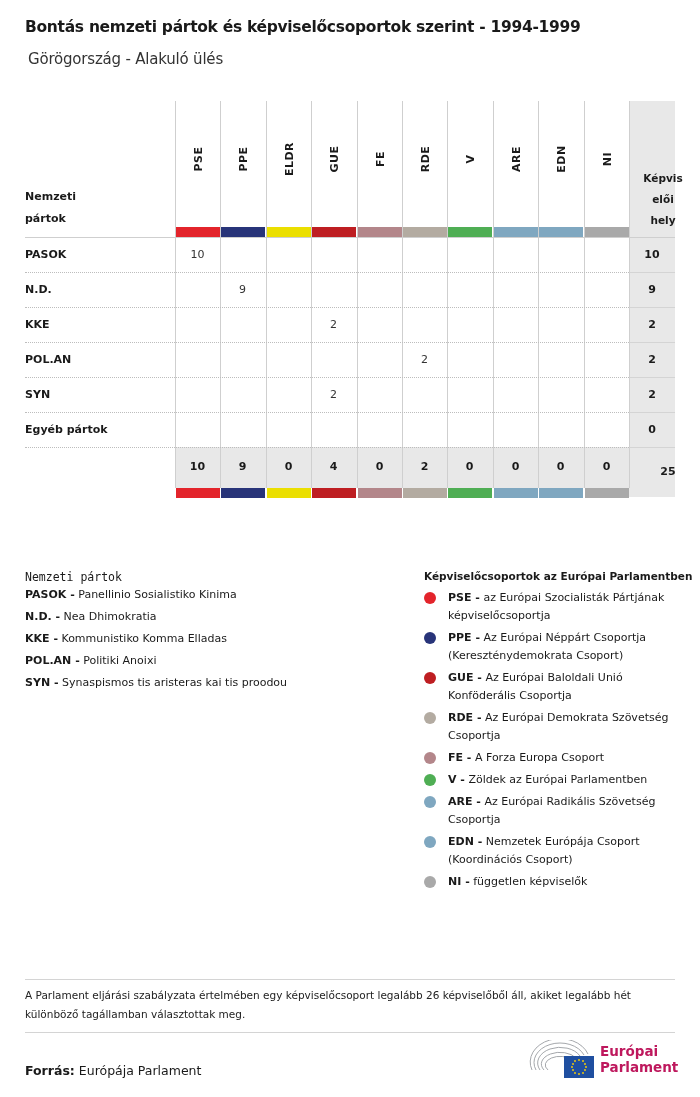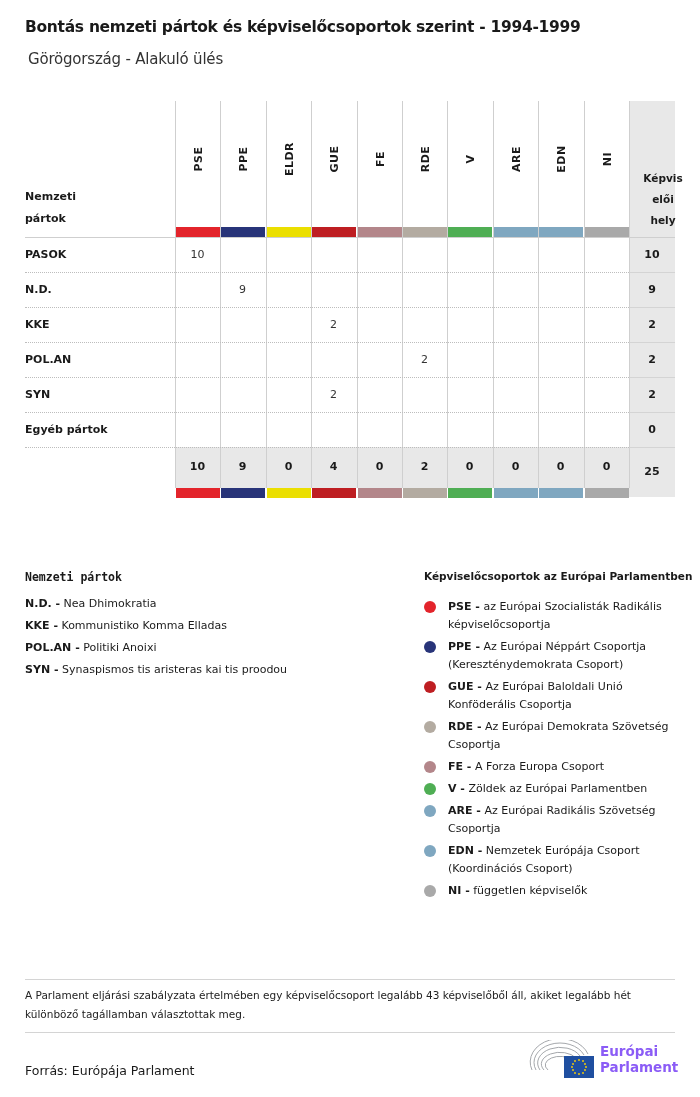--- a/index.html
+++ b/index.html
@@ -16,34 +16,34 @@
   .bar { position: absolute; height: 10px; }
   .nat-label-h { position: absolute; left: 25px; top: 186px; font-size: 11px; font-weight: bold; line-height: 22px; }
   .rowlabel { position: absolute; left: 25px; font-size: 11px; font-weight: bold; height: 35px; line-height: 35px; }
   .cell { position: absolute; width: 45px; height: 35px; line-height: 35px; text-align: center; font-size: 11px; color: #333; }
   .totalcol-bg { position: absolute; left: 629px; top: 101px; width: 46px; height: 396px; background: #e8e8e8; }
   .totalrow-bg { position: absolute; left: 175px; top: 447px; width: 500px; height: 41px; background: #e8e8e8; }
   .tcell { position: absolute; text-align: center; font-size: 11px; font-weight: bold; }
   .total-head { position: absolute; left: 629px; top: 168px; width: 68px; text-align: center; font-size: 10.5px; font-weight: bold; line-height: 21px; }
 
   .legend-left { position: absolute; left: 25px; top: 570px; }
-  .legend-left .lh { font-family: "DejaVu Sans Mono", monospace; font-weight: bold; font-size: 11.5px; margin-bottom: 9px; }
+  .legend-left .lh { font-family: "DejaVu Sans Mono", monospace; font-weight: normal; font-size: 11.5px; }
   .legend-left .li { font-size: 11px; height: 22px; line-height: 22px; white-space: nowrap; }
   .legend-right { position: absolute; left: 424px; top: 570px; width: 260px; }
-  .legend-right .lh { font-weight: bold; font-size: 10.5px; margin-bottom: 16px; white-space: nowrap; }
+  .legend-right .lh { font-weight: bold; font-size: 10.5px; margin-bottom: 7px; white-space: nowrap; }
   .legend-right .gi { position: relative; padding-left: 24px; font-size: 11px; line-height: 18px; margin-bottom: 4px; }
   .legend-right .dot { position: absolute; left: 0; top: 3px; width: 12px; height: 12px; border-radius: 50%; }
   b { font-weight: bold; }
 
   .rule { position: absolute; left: 25px; width: 650px; height: 1px; background: #d4d4d4; }
   .note { position: absolute; left: 25px; top: 986px; width: 650px; font-size: 10.5px; line-height: 19px; color: #222; }
   .source { position: absolute; left: 25px; top: 1063px; font-size: 12.5px; }
-  .source b { font-weight: normal; text-align: right; }
+  .source b { font-weight: bold; text-align: right; }
   .logo { position: absolute; left: 528px; top: 1040px; width: 150px; height: 40px; }
-  .logo-text { position: absolute; left: 72px; top: 3px; font-size: 13.5px; font-weight: bold; line-height: 16px; color: #8b5cf6; }
+  .logo-text { position: absolute; left: 72px; top: 3px; font-size: 13.5px; font-weight: bold; line-height: 16px; color: #be185d; }
 </style>
 </head>
 <body>
 
 <div class="title">Bontás nemzeti pártok és képviselőcsoportok szerint - 1994-1999</div>
 <div class="subtitle">Görögország - Alakuló ülés</div>
 
 <div id="table">
   <div class="totalcol-bg"></div>
   <div class="totalrow-bg"></div>
@@ -150,50 +150,51 @@
     <div class="tcell" style="left: 175px; top: 447px; width: 45px; height: 40px; line-height: 40px;">10</div>
     <div class="tcell" style="left: 220px; top: 447px; width: 45px; height: 40px; line-height: 40px;">9</div>
     <div class="tcell" style="left: 266px; top: 447px; width: 45px; height: 40px; line-height: 40px;">0</div>
     <div class="tcell" style="left: 311px; top: 447px; width: 45px; height: 40px; line-height: 40px;">4</div>
     <div class="tcell" style="left: 357px; top: 447px; width: 45px; height: 40px; line-height: 40px;">0</div>
     <div class="tcell" style="left: 402px; top: 447px; width: 45px; height: 40px; line-height: 40px;">2</div>
     <div class="tcell" style="left: 447px; top: 447px; width: 45px; height: 40px; line-height: 40px;">0</div>
     <div class="tcell" style="left: 493px; top: 447px; width: 45px; height: 40px; line-height: 40px;">0</div>
     <div class="tcell" style="left: 538px; top: 447px; width: 45px; height: 40px; line-height: 40px;">0</div>
     <div class="tcell" style="left: 584px; top: 447px; width: 45px; height: 40px; line-height: 40px;">0</div>
-    <div class="tcell" style="left: 629px; top: 447px; width: 46px; height: 50px; line-height: 50px;">25</div>
+    <div class="tcell" style="left: 629px; top: 447px; width: 46px; height: 50px; line-height: 50px; padding-left: 16px;">25</div>
   </div>
 
 <div class="legend-left">
   <div class="lh">Nemzeti pártok</div>
   <div id="nat-items">
+      <div class="li"><b>PASOK -</b> <span>Panellinio Sosialistiko Kinima</span></div>
       <div class="li"><b>N.D. -</b> <span>Nea Dhimokratia</span></div>
       <div class="li"><b>KKE -</b> <span>Kommunistiko Komma Elladas</span></div>
       <div class="li"><b>POL.AN -</b> <span>Politiki Anoixi</span></div>
       <div class="li"><b>SYN -</b> <span>Synaspismos tis aristeras kai tis proodou</span></div>
     </div>
 </div>
 
 <div class="legend-right">
   <div class="lh">Képviselőcsoportok az Európai Parlamentben</div>
   <div id="grp-items">
-      <div class="gi"><span class="dot" style="background:#e3242b"></span><b>PSE -</b> <span>az Európai Szocialisták Radikális képviselőcsoportja</span></div>
+      <div class="gi"><span class="dot" style="background:#e3242b"></span><b>PSE -</b> <span>az Európai Szocialisták Pártjának képviselőcsoportja</span></div>
       <div class="gi"><span class="dot" style="background:#283479"></span><b>PPE -</b> <span>Az Európai Néppárt Csoportja (Kereszténydemokrata Csoport)</span></div>
       <div class="gi"><span class="dot" style="background:#be1e22"></span><b>GUE -</b> <span>Az Európai Baloldali Unió Konföderális Csoportja</span></div>
       <div class="gi"><span class="dot" style="background:#b3aba1"></span><b>RDE -</b> <span>Az Európai Demokrata Szövetség Csoportja</span></div>
       <div class="gi"><span class="dot" style="background:#b3868a"></span><b>FE -</b> <span>A Forza Europa Csoport</span></div>
       <div class="gi"><span class="dot" style="background:#4fae54"></span><b>V -</b> <span>Zöldek az Európai Parlamentben</span></div>
       <div class="gi"><span class="dot" style="background:#7fa7c0"></span><b>ARE -</b> <span>Az Európai Radikális Szövetség Csoportja</span></div>
       <div class="gi"><span class="dot" style="background:#7fa7c0"></span><b>EDN -</b> <span>Nemzetek Európája Csoport (Koordinációs Csoport)</span></div>
       <div class="gi"><span class="dot" style="background:#a9a9a9"></span><b>NI -</b> <span>független képviselők</span></div>
     </div>
 </div>
 
 <div class="rule" style="top:979px;"></div>
-<div class="note">A Parlament eljárási szabályzata értelmében egy képviselőcsoport legalább 43 képviselőből áll, akiket legalább hét különböző tagállamban választottak meg.</div>
+<div class="note">A Parlament eljárási szabályzata értelmében egy képviselőcsoport legalább 26 képviselőből áll, akiket legalább hét különböző tagállamban választottak meg.</div>
 <div class="rule" style="top:1032px;"></div>
 <div class="source">
   <b>Forrás:</b>
   <span>Európája Parlament</span>
 </div>
 <div class="logo">
   <svg width="70" height="40" viewBox="0 0 70 40">
     <g fill="none" stroke="#9a9da2" stroke-width="0.9">
       <path d="M4,30 A28,22 0 0 1 60,14"></path>
       <path d="M8,30 A24,18 0 0 1 56,15"></path>

